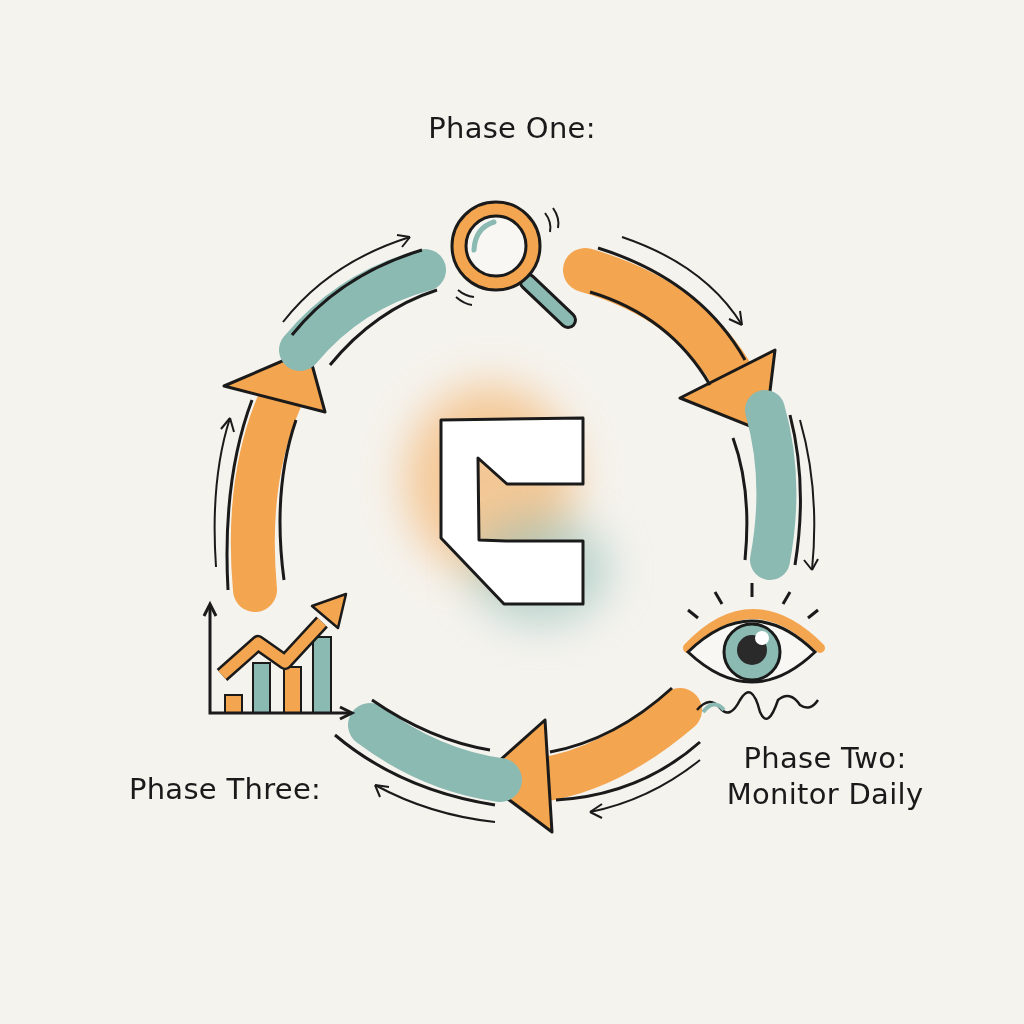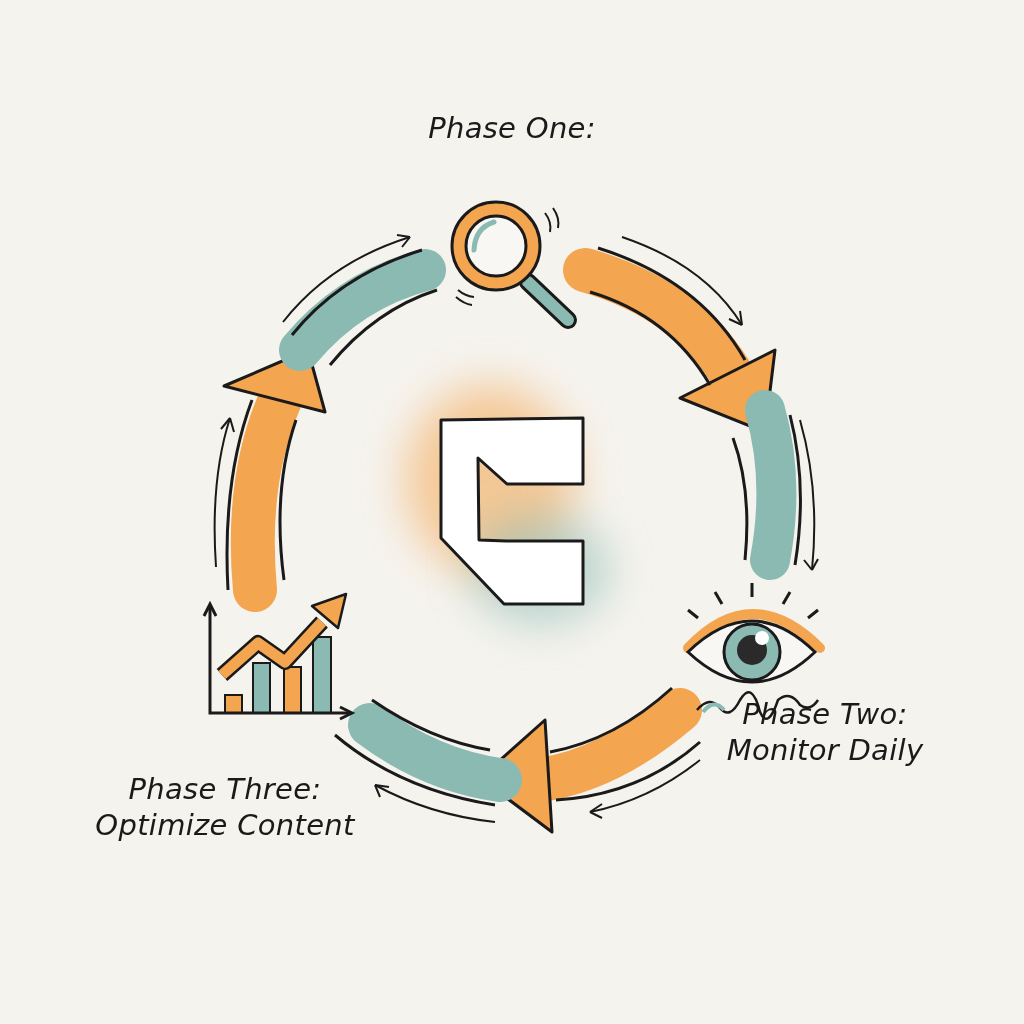--- a/index.html
+++ b/index.html
@@ -11,23 +11,23 @@
     }
     #diagram { position:absolute; left:0; top:0; width:1024px; height:1024px; }
     .label {
       position:absolute;
       color:#1a1a1a;
       font-size:29px;
       line-height:36px;
       text-align:center;
       letter-spacing:0.3px;
     }
-    .label span { display:block; white-space:nowrap;font-style:italic; }
+    .label span { display:block; white-space:nowrap; }
     #label-one { left:362px; top:110px; width:300px; }
-    #label-two { left:690px; top:696px; width:270px; }
+    #label-two { left:690px; top:740px; width:270px; }
     #label-three { left:70px; top:771px; width:310px; }
   </style>
 </head>
 <body>
 
 <svg id="diagram" viewBox="0 0 1024 1024">
   <defs>
     <filter id="soft" x="-50%" y="-50%" width="200%" height="200%">
       <feGaussianBlur stdDeviation="22"></feGaussianBlur>
     </filter>
@@ -134,14 +134,13 @@
 
 <div class="label" id="label-one">
   <span>Phase One:</span>
 </div>
 <div class="label" id="label-two">
   <span>Phase Two:</span>
   <span>Monitor Daily</span>
 </div>
 <div class="label" id="label-three">
   <span>Phase Three:</span>
-  <span>Optimize Content</span>
 </div>
 
 </body></html>

